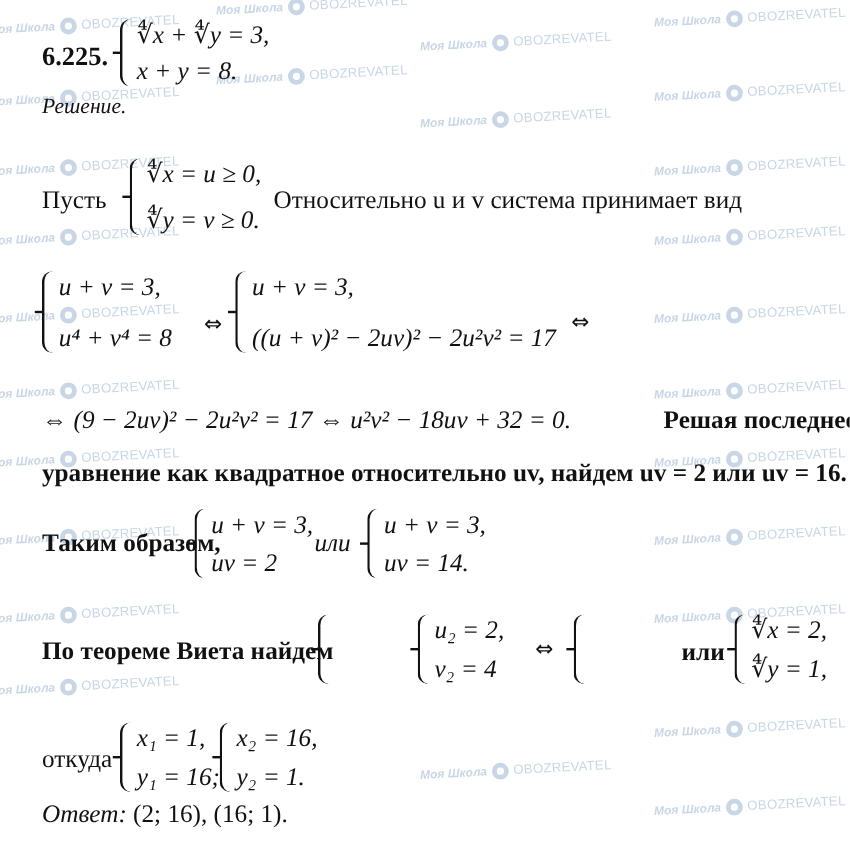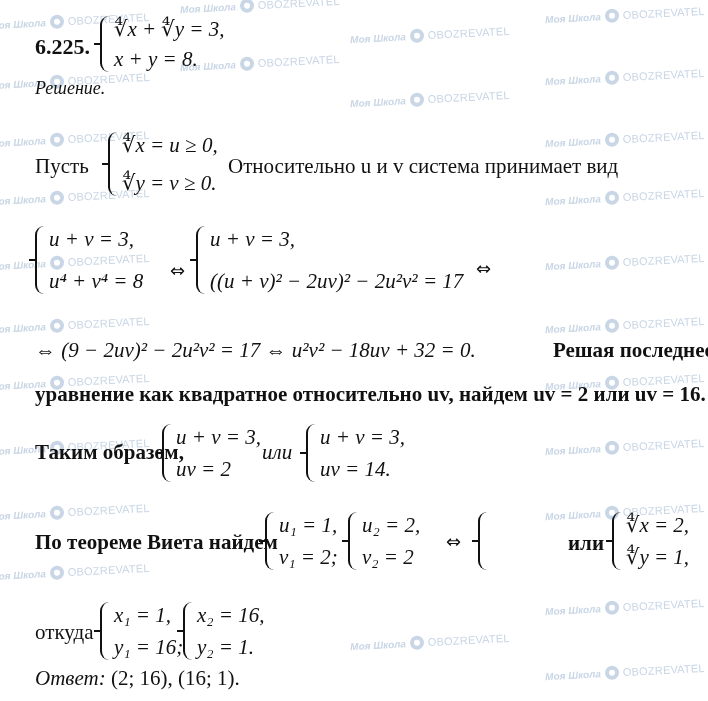--- a/index.html
+++ b/index.html
@@ -225,30 +225,26 @@
   <div class="brace"></div>
   <div class="lines">
     <span class="it">u + v = 3,</span>
     <span class="it">uv = 14.</span>
   </div>
 </div>
 
 <div class="abs bold" style="left:35px;top:530px">По теореме Виета найдем</div>
 <div class="sys" style="left:265px;top:512px;height:58px">
   <div class="brace"></div>
-  <div class="lines">
-    <span class="it">u₁ = 1,</span>
-    <span class="it">v₁ = 2;</span>
-  </div>
 </div>
 <div class="sys" style="left:348px;top:512px;height:58px">
   <div class="brace"></div>
   <div class="lines">
     <span class="it">u₂ = 2,</span>
-    <span class="it">v₂ = 2</span>
+    <span class="it">v₂ = 4</span>
   </div>
 </div>
 <div class="abs eq-arrow" style="left:446px;top:531px">⇔</div>
 <div class="sys" style="left:478px;top:512px;height:58px">
   <div class="brace"></div>
 </div>
 <div class="abs bold" style="left:568px;top:531px">или</div>
 <div class="sys" style="left:612px;top:512px;height:58px">
   <div class="brace"></div>
   <div class="lines">

